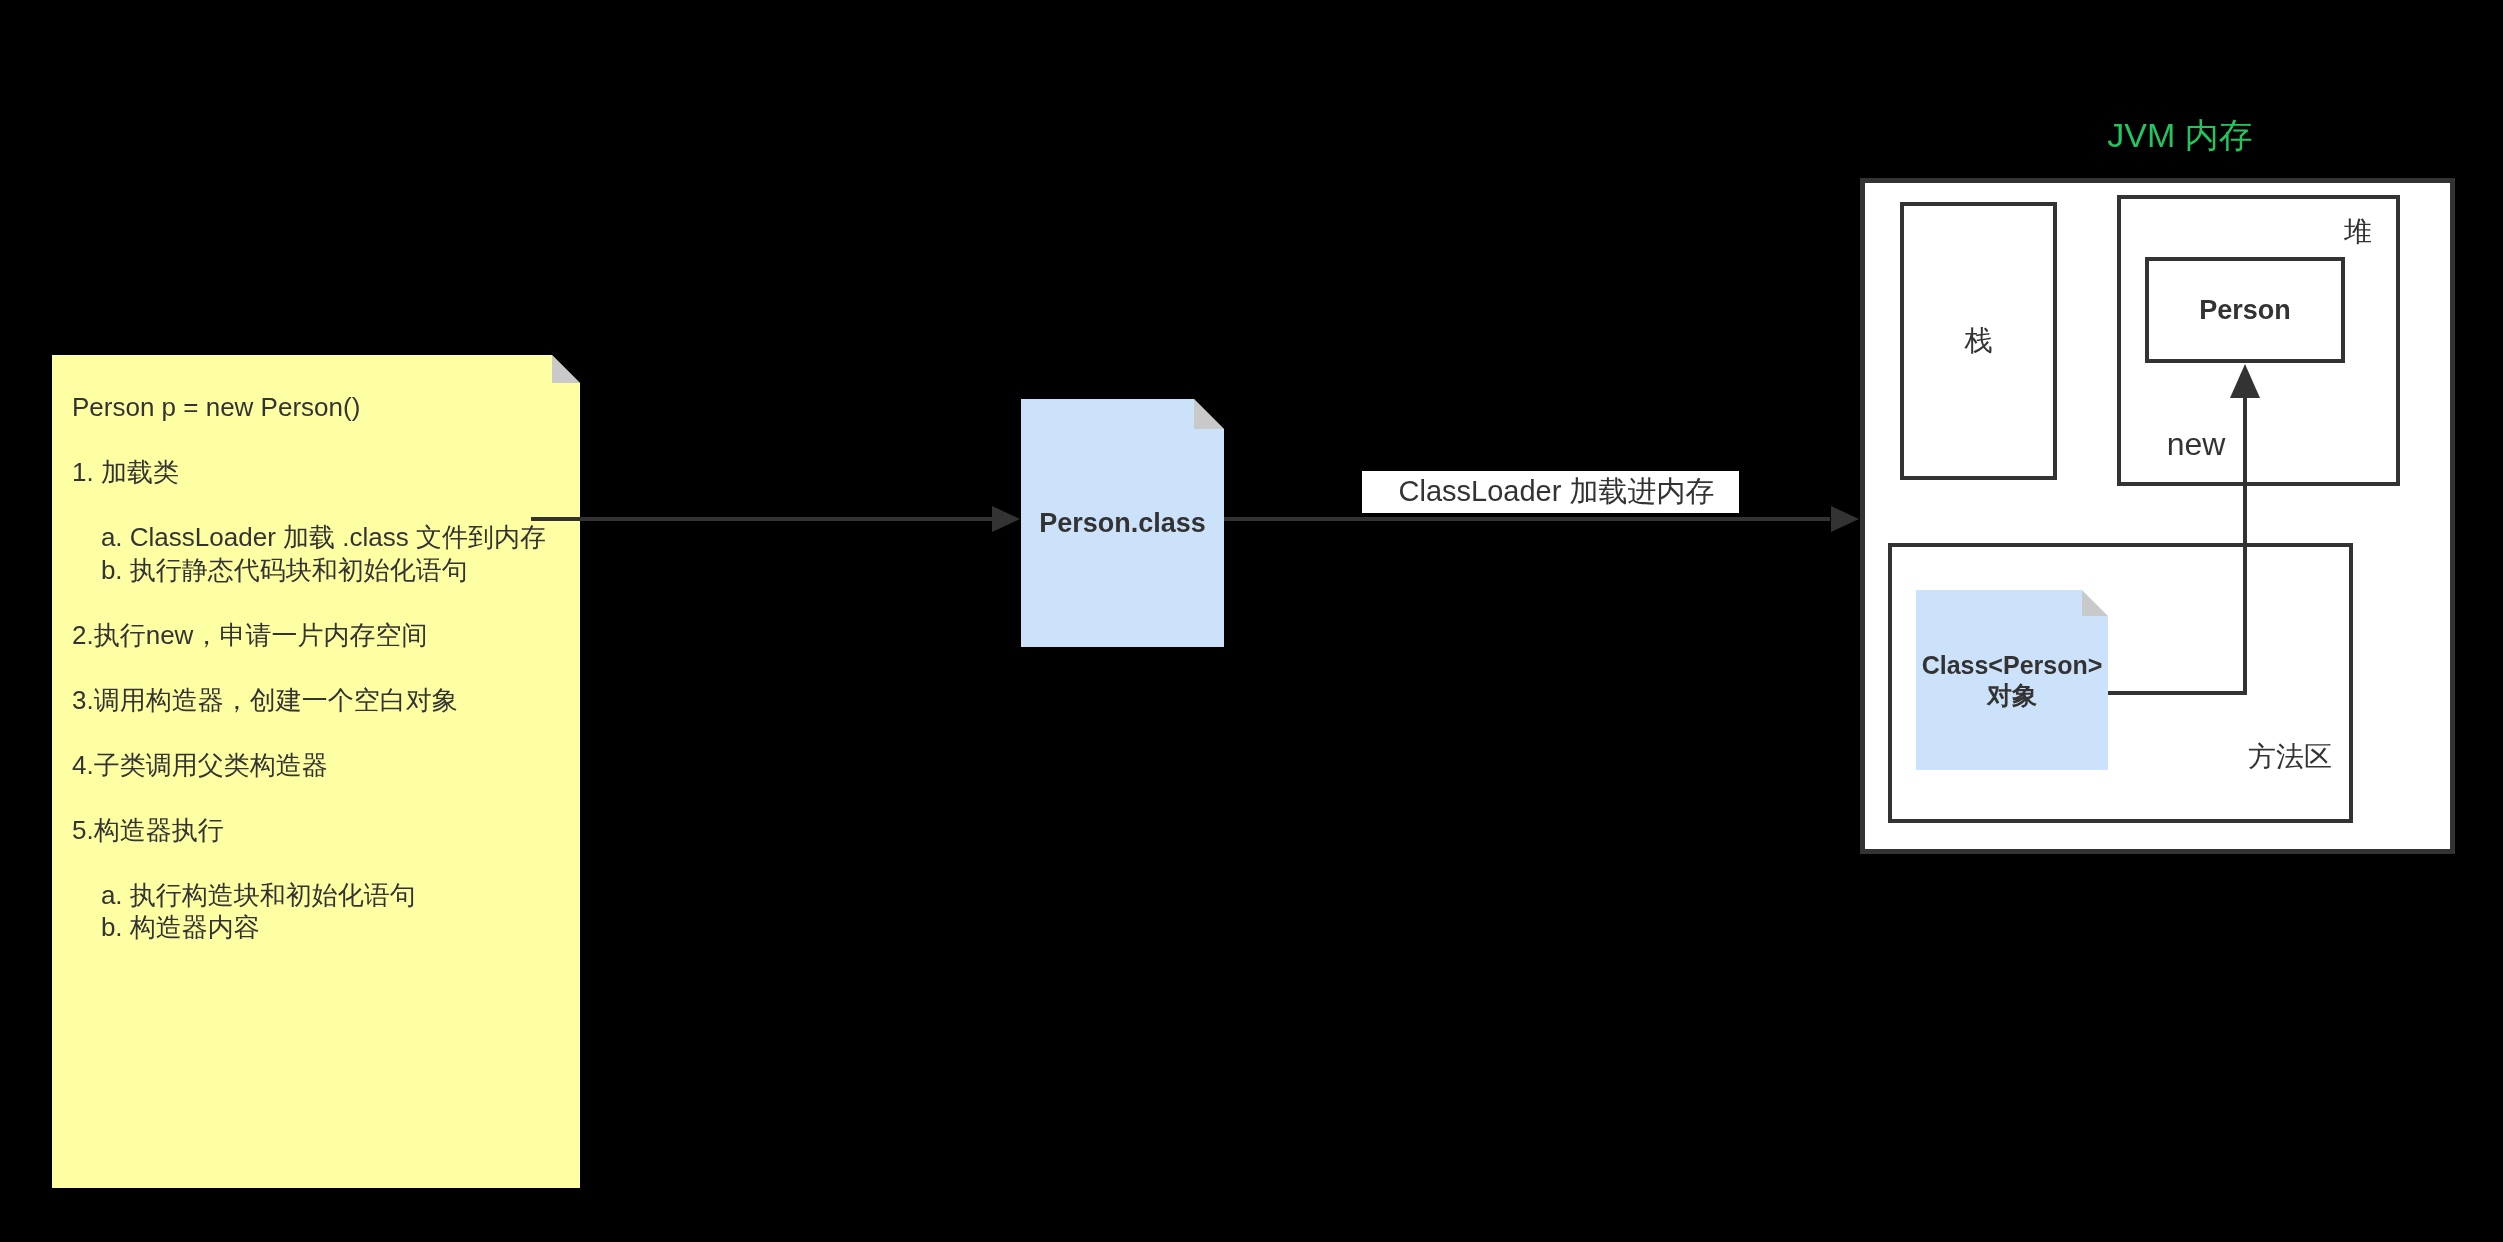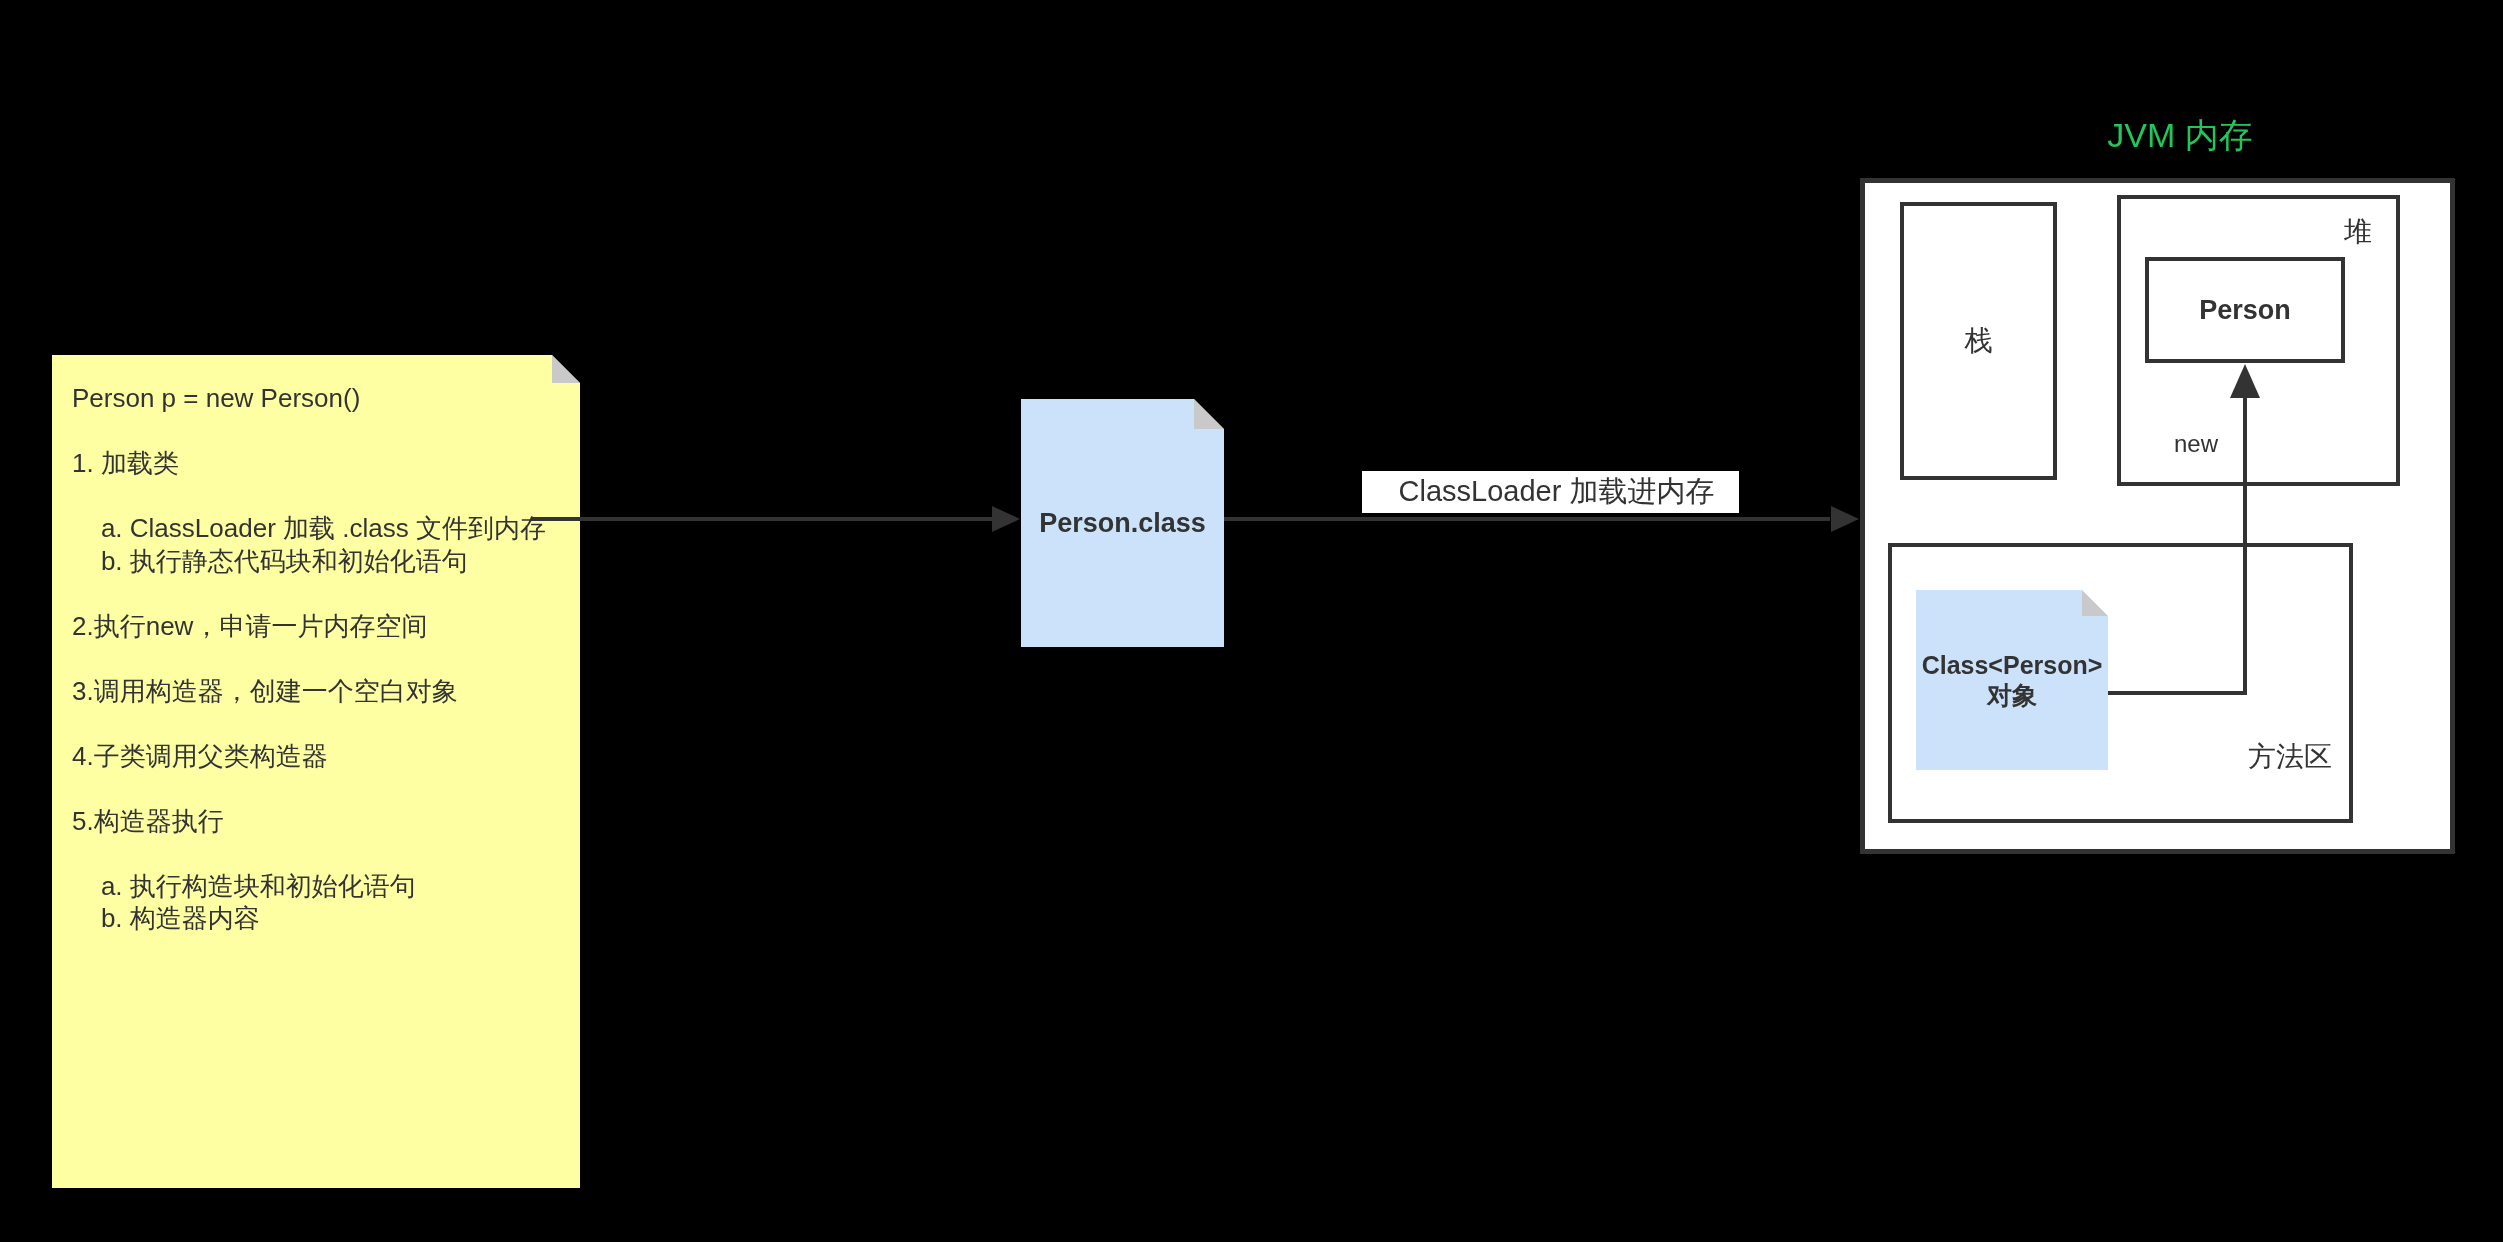--- a/index.html
+++ b/index.html
@@ -15,21 +15,21 @@
   .note-yellow{
     left:52px;top:355px;width:528px;height:833px;background:#FEFFA3;
     clip-path:polygon(0 0,calc(100% - 28px) 0,100% 28px,100% 100%,0 100%);
   }
   .note-yellow .fold{width:28px;height:28px;}
   .fold{
     position:absolute;top:0;right:0;background:#C9C9C9;
     clip-path:polygon(0 0,100% 100%,0 100%);
   }
   .note-text{
-    position:absolute;left:20px;top:27px;right:12px;
+    position:absolute;left:20px;top:36px;right:12px;
     font-size:26px;line-height:32.5px;white-space:pre-wrap;color:#333333;
   }
 
   .doc-blue{
     left:1021px;top:399px;width:203px;height:248px;background:#CCE2FA;
     clip-path:polygon(0 0,calc(100% - 30px) 0,100% 30px,100% 100%,0 100%);
   }
   .doc-blue .fold{width:30px;height:30px;}
   .doc-label{position:absolute;inset:0;font-weight:bold;font-size:27px;}
 
@@ -52,21 +52,21 @@
   }
 
   .jvm-title{left:2075px;top:114px;width:210px;height:44px;font-size:34px;color:#22c55e;}
 
   .jvm-box{left:1860px;top:178px;width:595px;height:676px;background:#FFFFFF;border:5px solid #333333;}
   .inner-box{border:4px solid #333333;background:#FFFFFF;}
   .stack-box{left:35px;top:19px;width:157px;height:278px;}
   .heap-box{left:252px;top:12px;width:283px;height:291px;}
   .heap-label{position:absolute;right:24px;top:14px;font-size:28px;}
   .person-box{left:24px;top:58px;width:200px;height:106px;font-weight:bold;font-size:27px;}
-  .new-label{left:40px;top:230px;width:70px;height:30px;font-size:24px;}
+  .new-label{left:40px;top:230px;width:70px;height:30px;font-size:32px;}
   .method-box{left:23px;top:360px;width:465px;height:280px;}
   .method-label{left:338px;top:190px;width:120px;height:40px;font-size:28px;}
   .box-label{font-size:28px;}
 </style>
 </head>
 <body>
 
 <div class="stage">
 
   <div class="note-shape note-yellow">

